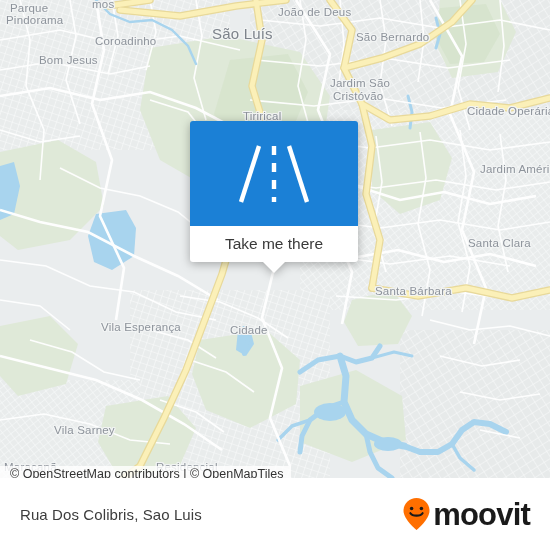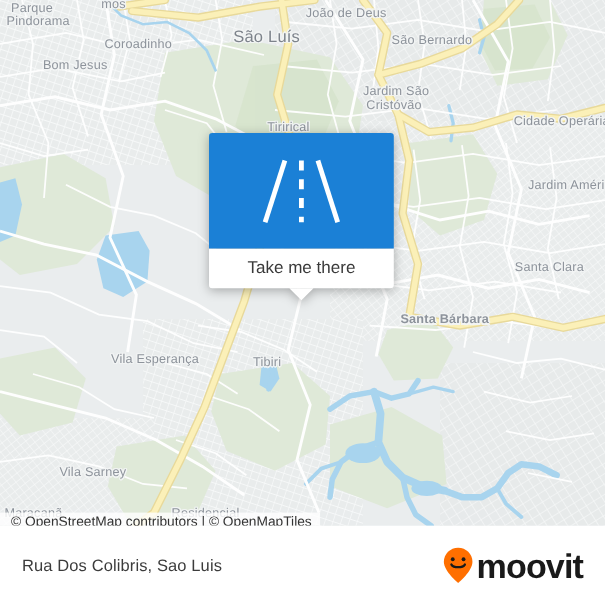--- a/index.html
+++ b/index.html
@@ -302,23 +302,23 @@
         <div class="map-label" style="left: 278px; top: 6px;">João de Deus</div>
         <div class="map-label" style="left: 345px; top: 31px; padding-left: 11px;">São Bernardo</div>
         <div class="map-label" style="left: 95px; top: 35px;">Coroadinho</div>
         <div class="map-label" style="left: 39px; top: 54px;">Bom Jesus</div>
         <div class="map-label" style="left: 330px; top: 77px;">Jardim São</div>
         <div class="map-label" style="left: 333px; top: 90px;">Cristóvão</div>
         <div class="map-label" style="left: 467px; top: 105px;">Cidade Operária</div>
         <div class="map-label" style="left: 243px; top: 110px;">Tirirical</div>
         <div class="map-label" style="left: 480px; top: 163px;">Jardim Améri</div>
         <div class="map-label" style="left: 468px; top: 237px;">Santa Clara</div>
-        <div class="map-label" style="left: 364px; top: 285px; font-weight: bold;">Santa Bárbara</div>
+        <div class="map-label" style="left: 375px; top: 285px;">Santa Bárbara</div>
         <div class="map-label" style="left: 101px; top: 321px;">Vila Esperança</div>
-        <div class="map-label" style="left: 230px; top: 324px;">Tibiri</div>
+        <div class="map-label" style="left: 230px; top: 324px;">Cidade</div>
         <div class="map-label" style="left: 54px; top: 424px;">Vila Sarney</div>
         <div class="map-label" style="left: 4px; top: 461px;">Maracanã</div>
         <div class="map-label" style="left: 156px; top: 461px;">Residencial</div>
       </div>
 
     <div class="attribution">© OpenStreetMap contributors | © OpenMapTiles</div>
   </div>
 
   <div class="popup">
     <div class="popup-head">

